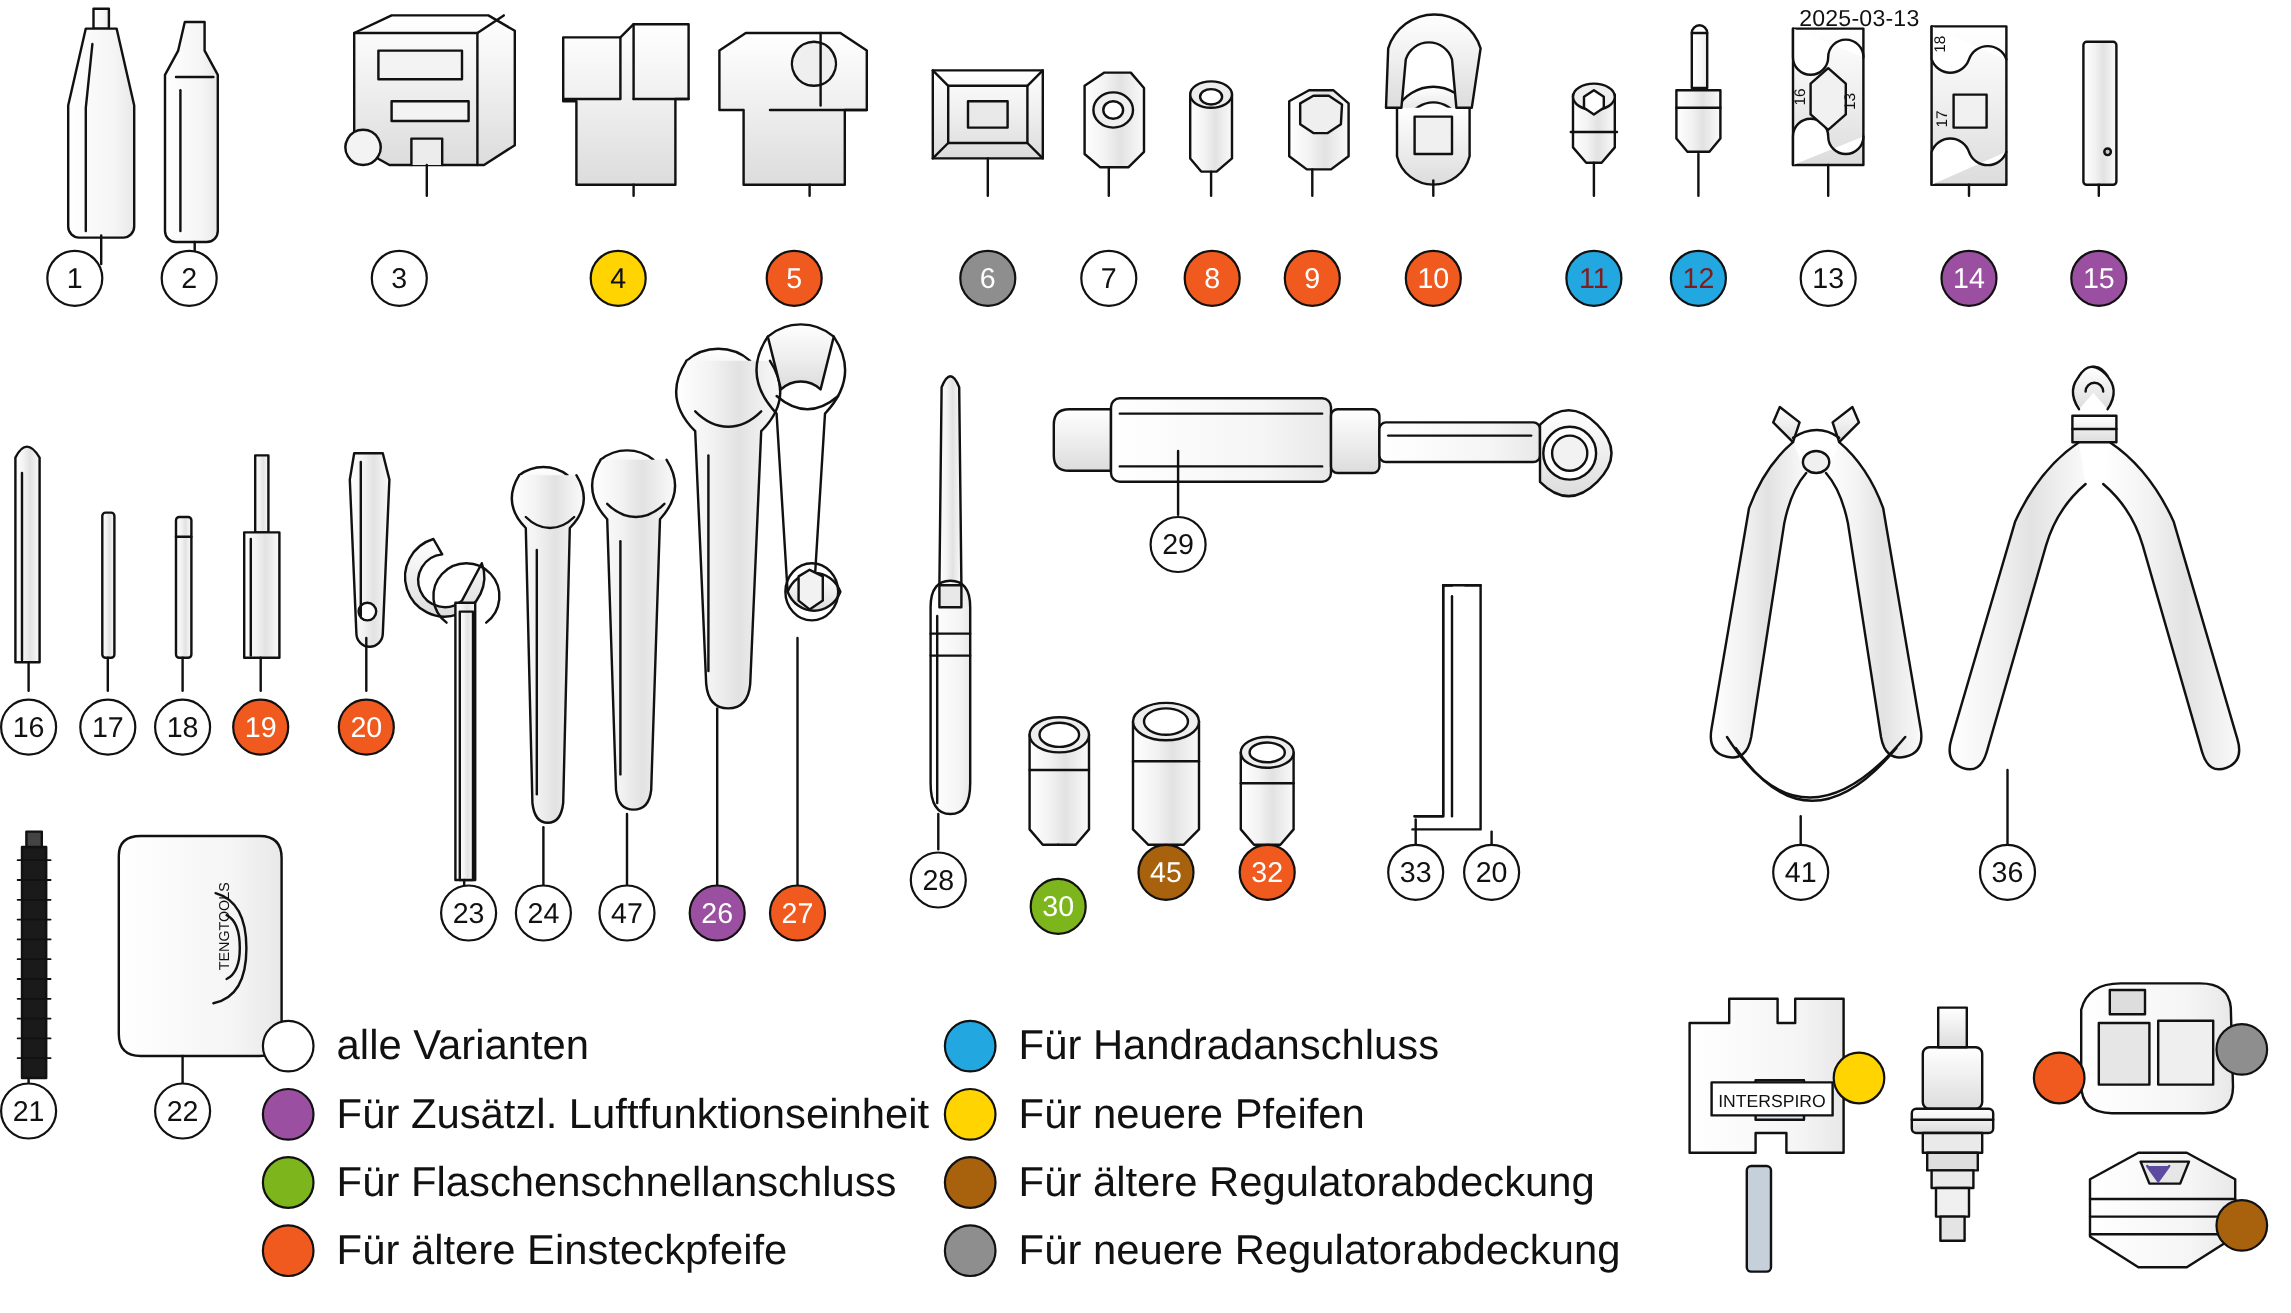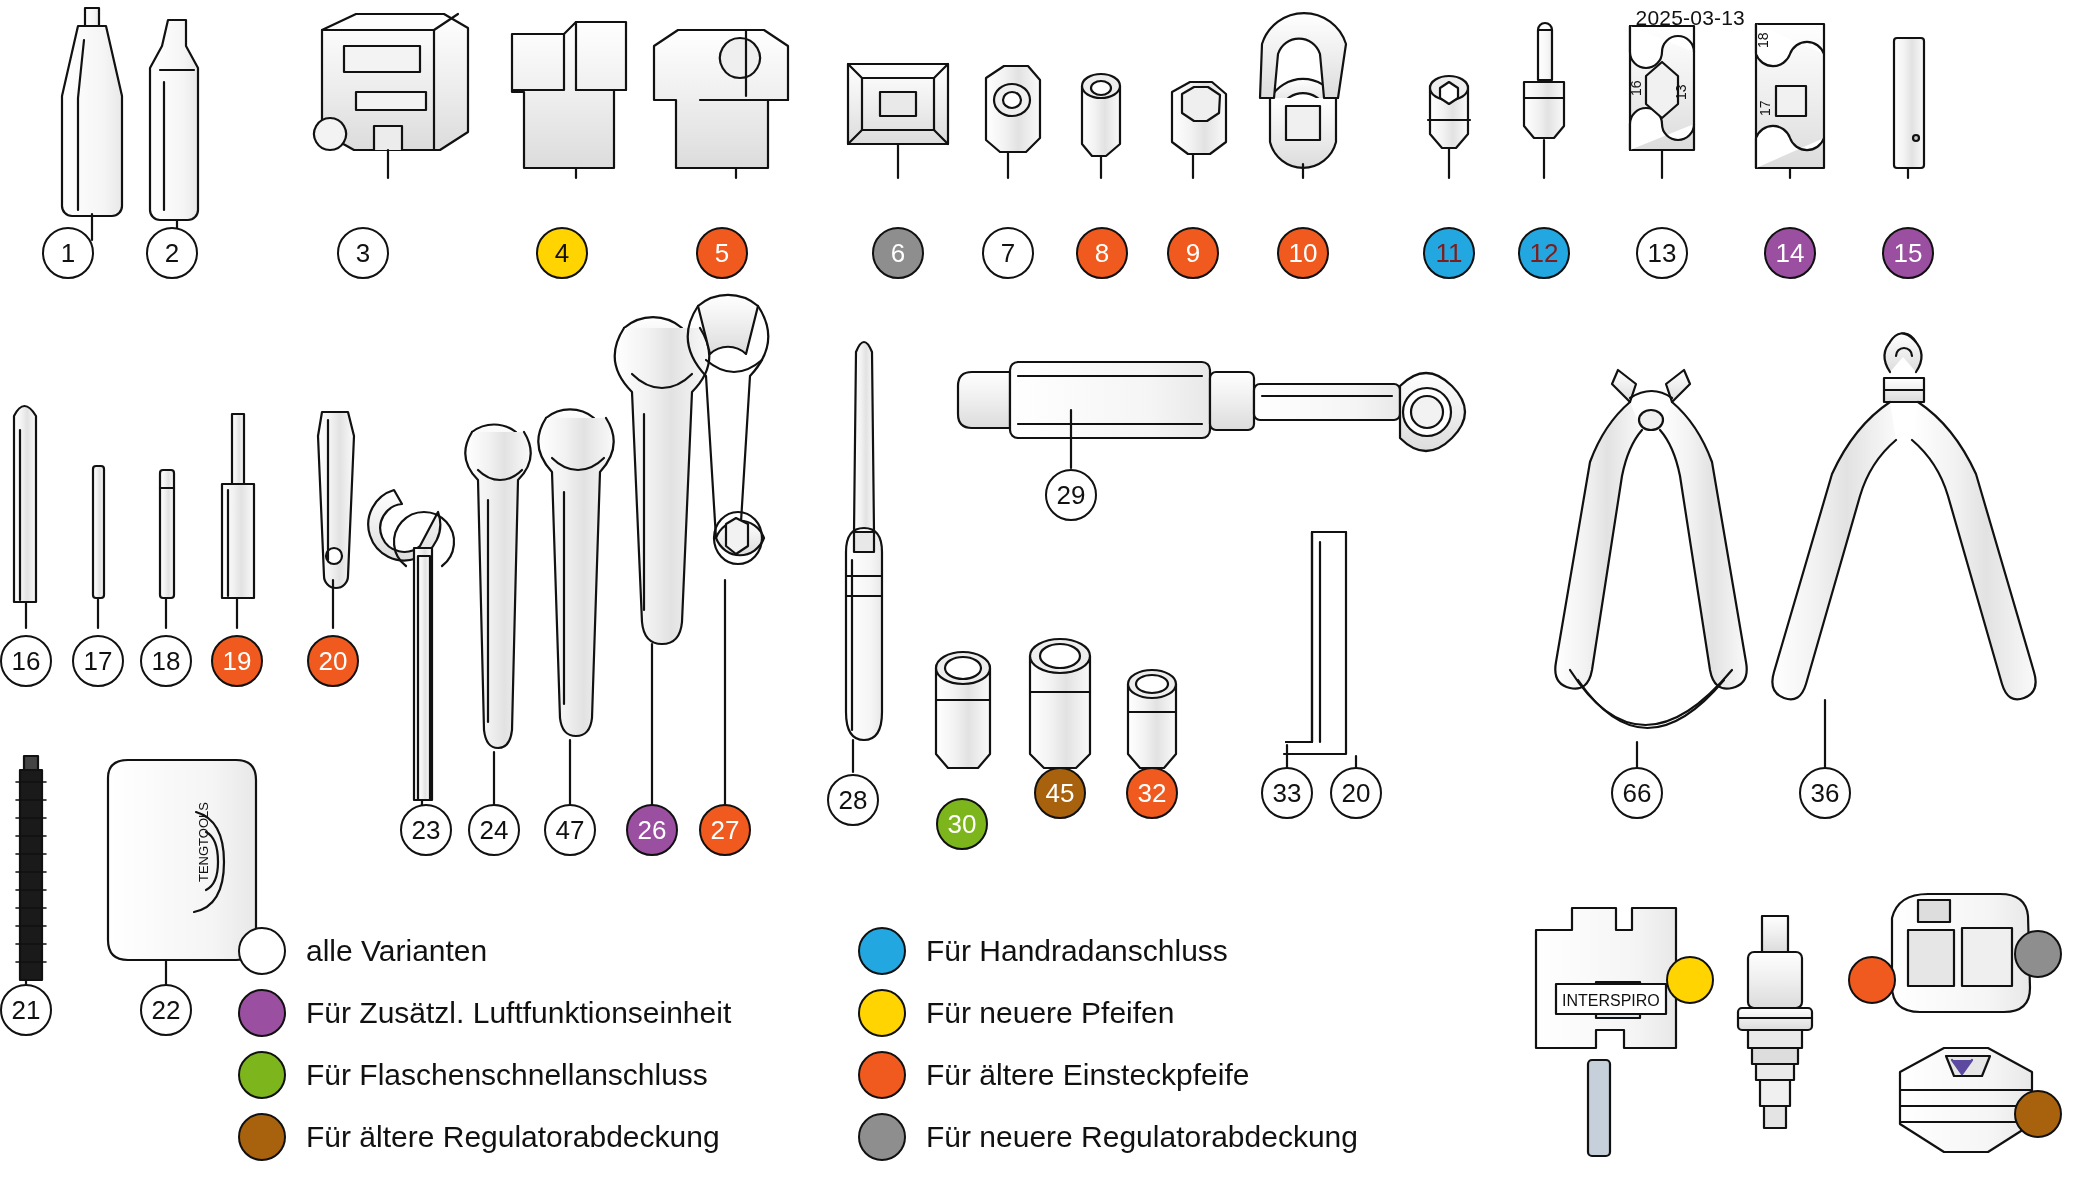--- a/index.html
+++ b/index.html
@@ -70,21 +70,21 @@
   }
   .legend-dot {
     width: 48px;
     height: 48px;
     border-radius: 50%;
     border: 2.2px solid #111;
     box-sizing: border-box;
     flex: 0 0 auto;
   }
   .legend-label {
-    font-size: 30px;
+    font-size: 38px;
     color: #111;
     white-space: nowrap;
   }
   .corner-dot {
     position: absolute;
     width: 48px;
     height: 48px;
     border-radius: 50%;
     border: 2.2px solid #111;
     box-sizing: border-box;
@@ -546,21 +546,21 @@
       <div class="callout orange" style="left: 1126px; top: 767px;">
         <span>32</span>
       </div>
       <div class="callout white" style="left: 1261px; top: 767px;">
         <span>33</span>
       </div>
       <div class="callout white" style="left: 1330px; top: 767px;">
         <span>20</span>
       </div>
       <div class="callout white" style="left: 1611px; top: 767px;">
-        <span>66</span>
+        <span>41</span>
       </div>
       <div class="callout white" style="left: 1799px; top: 767px;">
         <span>36</span>
       </div>
     </div>
 
   <div class="legend" id="legend">
       <div class="legend-item">
         <span class="legend-dot" style="background: rgb(255, 255, 255);"></span>
         <span class="legend-label">alle Varianten</span>
@@ -575,26 +575,26 @@
       </div>
       <div class="legend-item">
         <span class="legend-dot" style="background: rgb(255, 212, 0);"></span>
         <span class="legend-label">Für neuere Pfeifen</span>
       </div>
       <div class="legend-item">
         <span class="legend-dot" style="background: rgb(125, 182, 28);"></span>
         <span class="legend-label">Für Flaschenschnellanschluss</span>
       </div>
       <div class="legend-item">
+        <span class="legend-dot" style="background: rgb(168, 98, 14);"></span>
+        <span class="legend-label">Für ältere Regulatorabdeckung</span>
+      </div>
+      <div class="legend-item">
         <span class="legend-dot" style="background: rgb(240, 90, 30);"></span>
         <span class="legend-label">Für ältere Einsteckpfeife</span>
-      </div>
-      <div class="legend-item">
-        <span class="legend-dot" style="background: rgb(168, 98, 14);"></span>
-        <span class="legend-label">Für ältere Regulatorabdeckung</span>
       </div>
       <div class="legend-item">
         <span class="legend-dot" style="background: rgb(142, 142, 142);"></span>
         <span class="legend-label">Für neuere Regulatorabdeckung</span>
       </div>
     </div>
 
   <div class="corner-dot" style="left:1666px; top:956px; background:#ffd400;"></div>
   <div class="corner-dot" style="left:1848px; top:956px; background:#f05a1e;"></div>
   <div class="corner-dot" style="left:2014px; top:930px; background:#8e8e8e;"></div>

